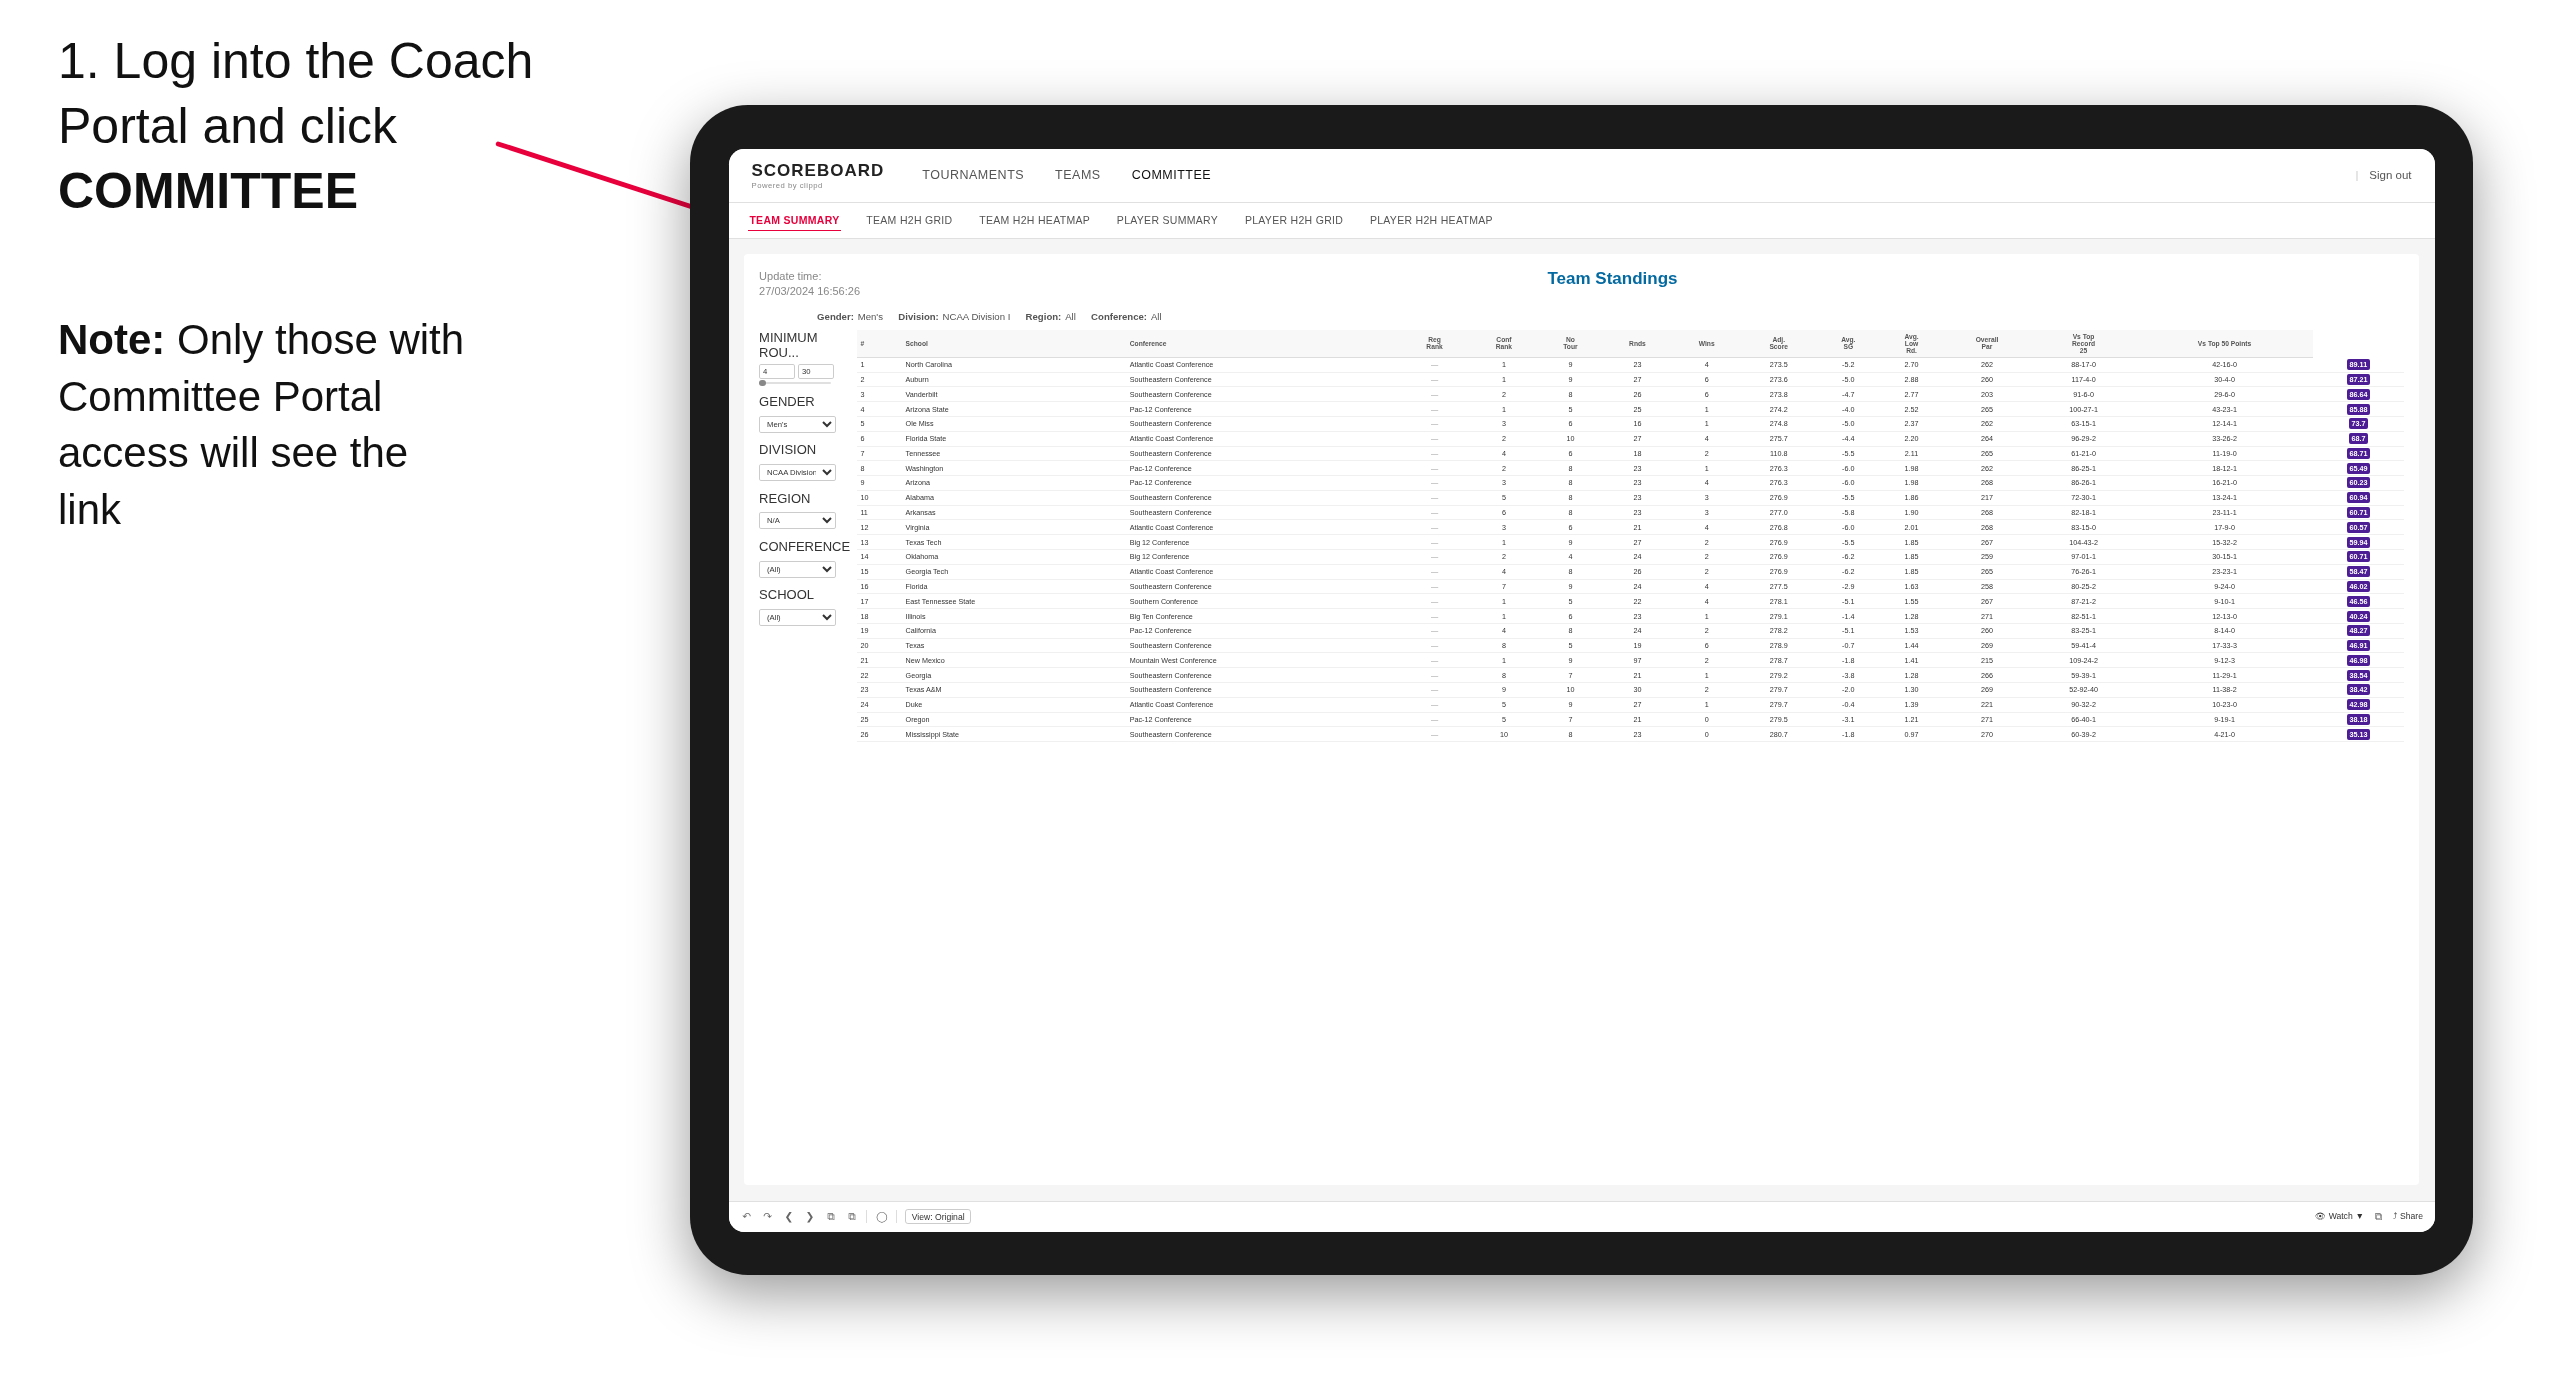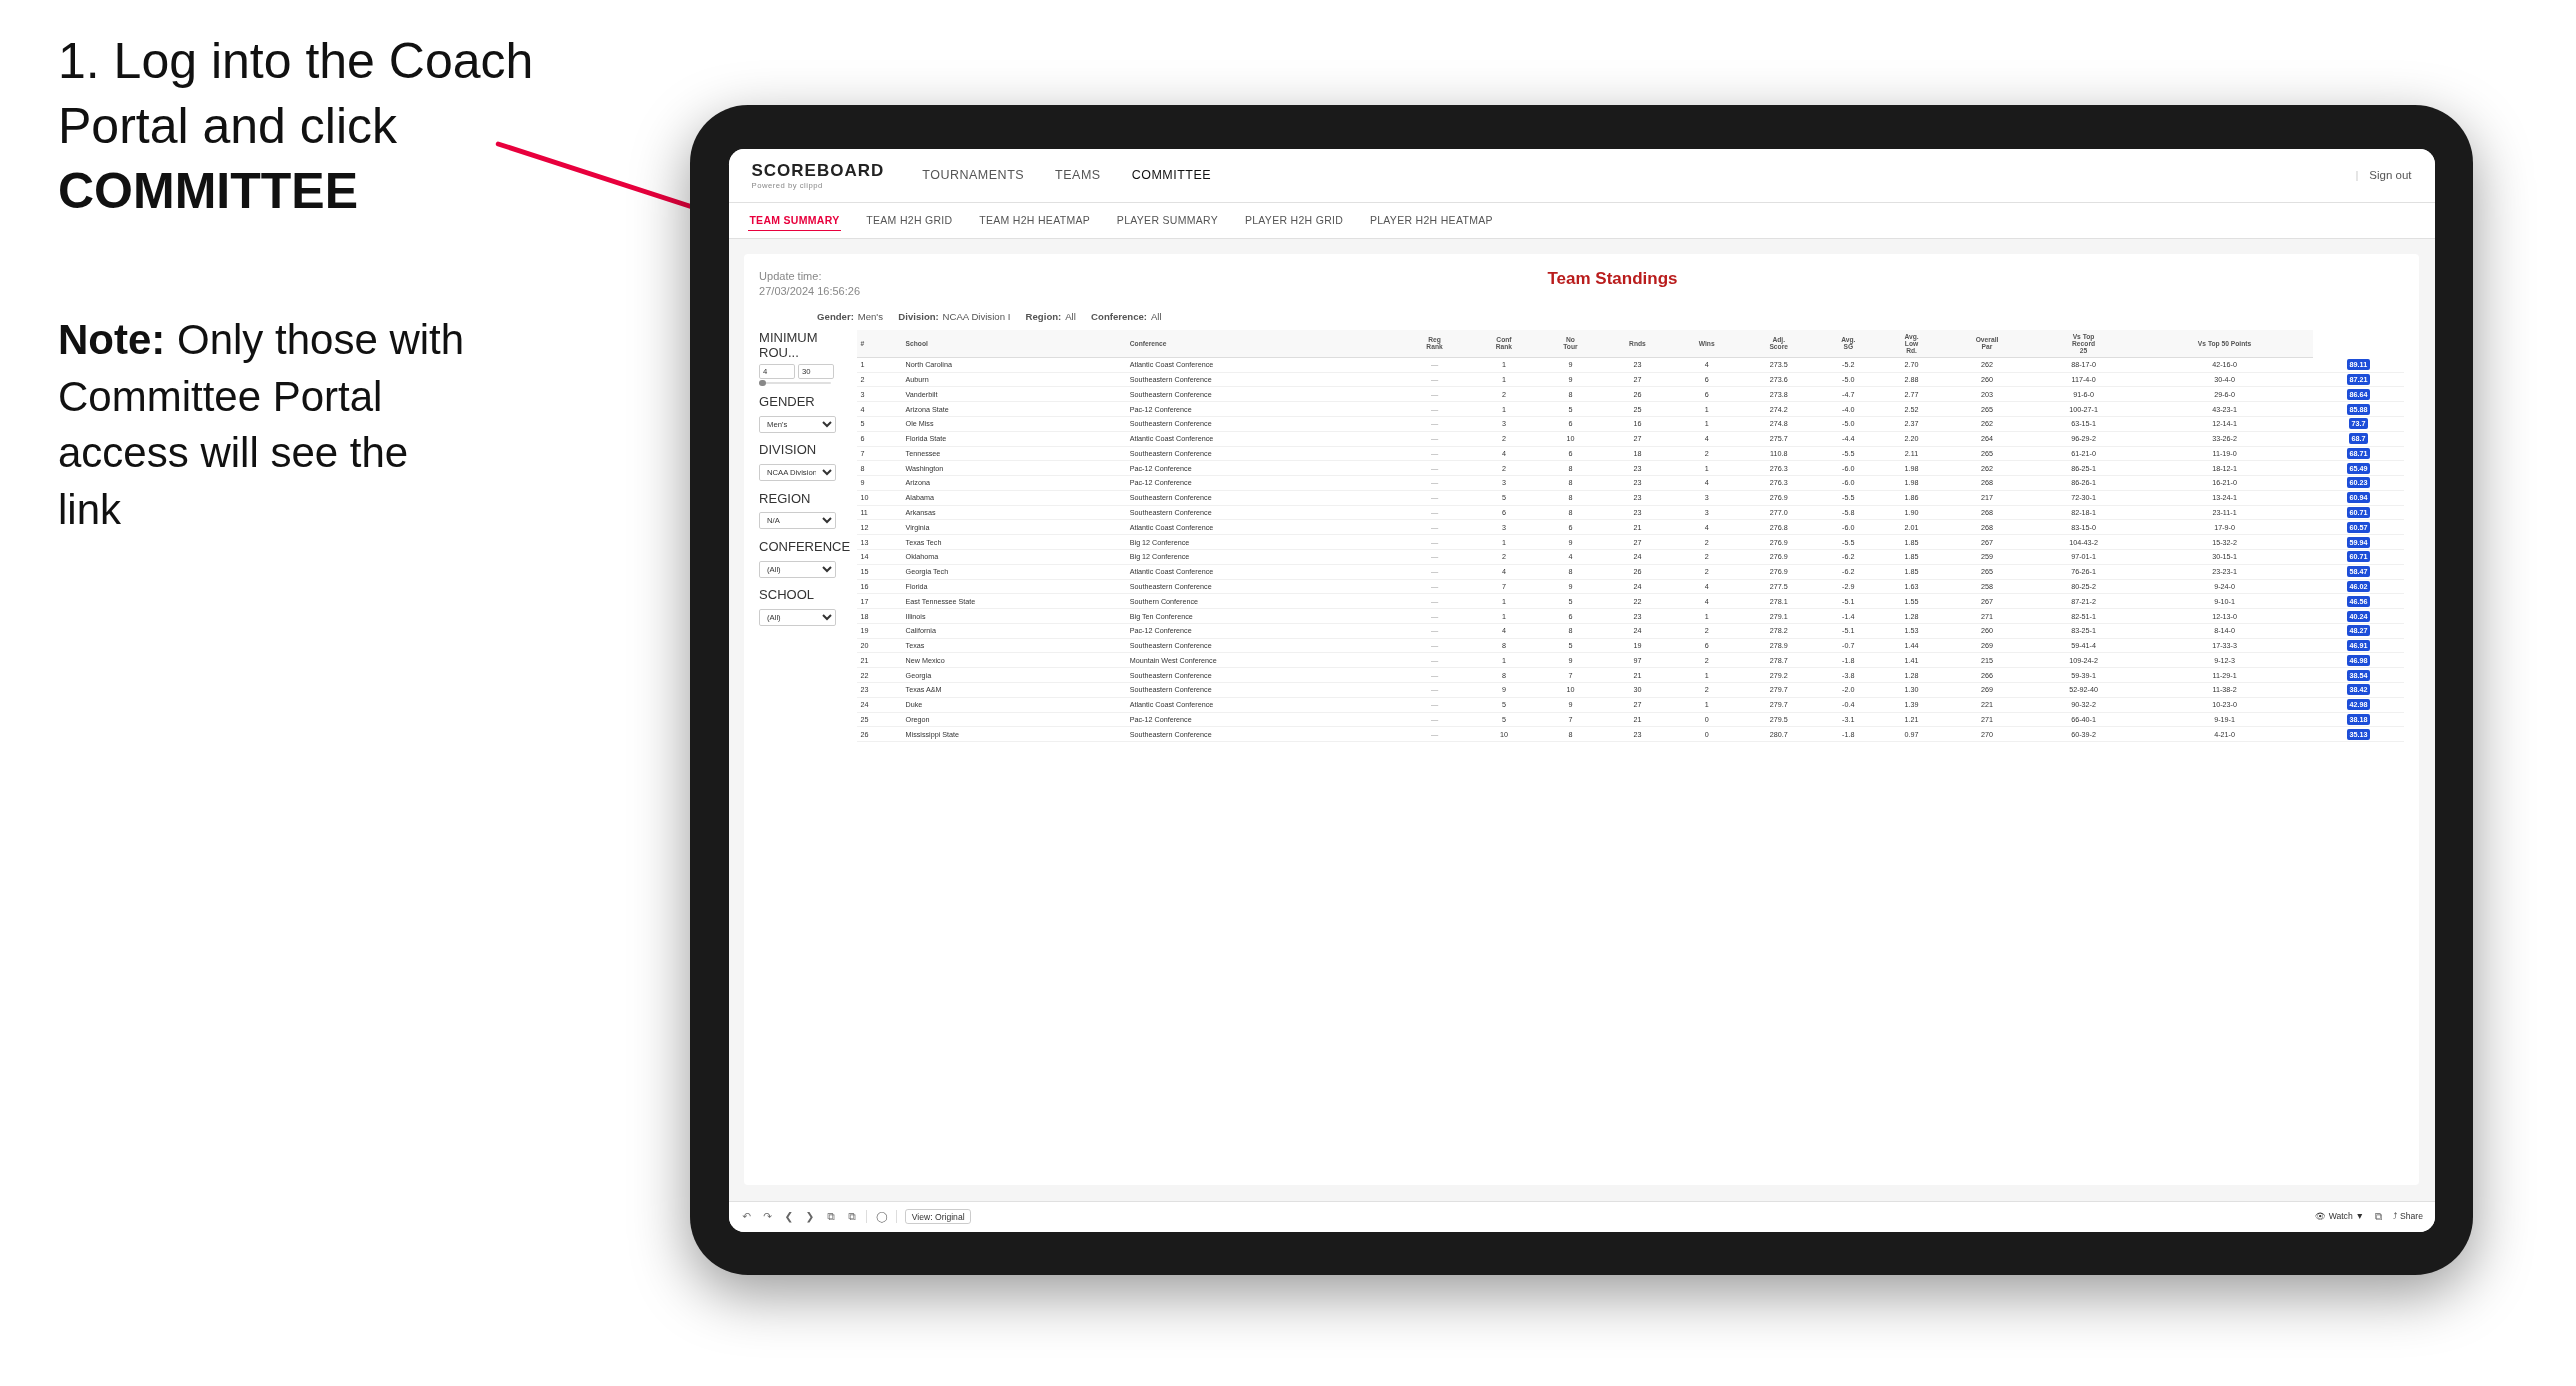--- a/index.html
+++ b/index.html
@@ -185,21 +185,21 @@
     }
     .update-time {
       font-size: 11px;
       color: #888;
       margin-right: 19px;
       line-height: 1.4;
     }
     .card-title {
       font-size: 17px;
       font-weight: 600;
-      color: #b91c1c;
+      color: #0369a1;
       flex: 1;
       text-align: center;
       margin-right: 58px;
     }
 
     
     .filters-row {
       display: flex;
       gap: 15.3px;
       margin-bottom: 7.7px;
@@ -315,21 +315,21 @@
       text-align: center;
       border-bottom: 1px solid #f0f0f0;
       white-space: nowrap;
     }
 
     td.left {
       text-align: left;
     }
 
     .highlight-cell {
-      background: #1d4ed8;
+      background: #4c1d95;
       color: white;
       border-radius: 1.9px;
       padding: 1px 2.9px;
       font-weight: 600;
     }
 
     .dash-cell {
       color: #999;
     }
 

